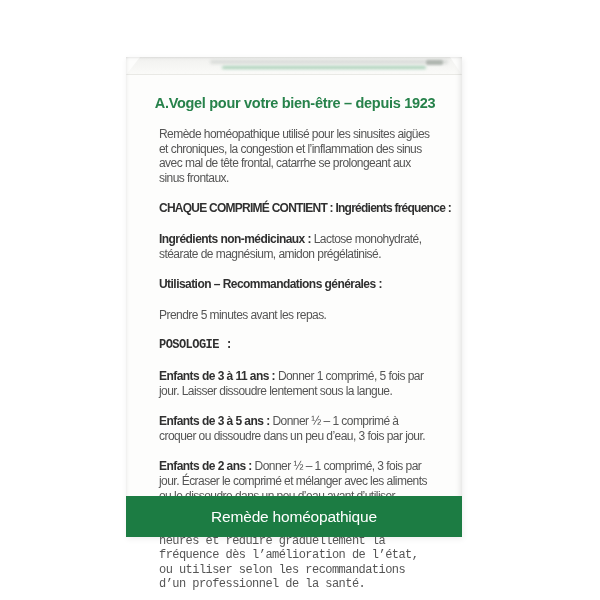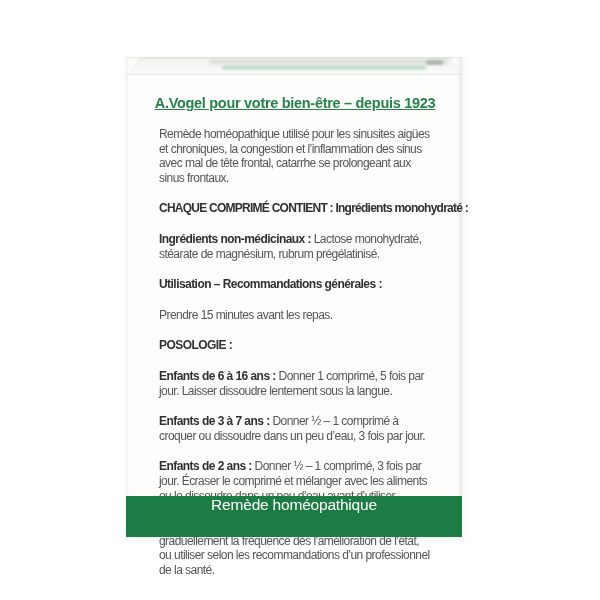--- a/index.html
+++ b/index.html
@@ -63,40 +63,39 @@
     letter-spacing: -0.55px;
   }
   .brand {
     margin: 22px 0 6px;
     text-align: center;
     color: var(--header-green, #27824b);
     font-size: 14.5px;
     line-height: 16px;
     font-weight: bold;
     letter-spacing: -0.3px;
-    text-decoration: underline;
   }
   .content p { margin: 16px; }
   .gap2 { margin-top: 2px !important; }
   .gap3 { margin-top: 3px !important; }
-  .gap4 { margin-top: 4px !important; }
+  .gap4 { margin-top: 4px !important; font-family: Liberation Mono, monospace; }
   .nowrap { white-space: nowrap; letter-spacing: -0.75px; }
   strong {
     color: var(--bold-text, #303030);
     font-weight: 700;
     text-align: center;
   }
   
   .band {
     position: absolute;
     left: 0; right: 0; bottom: 0;
     height: 41px;
     background: var(--brand-green, #1c7c43);
     display: flex;
-    align-items: flex-start;
+    align-items: center;
     justify-content: center;
     z-index: 2;
   }
   .band span {
     color: var(--band-text, #ffffff);
     font-size: 15.5px;
     letter-spacing: -0.2px;
   }
 </style>
 </head>
@@ -109,29 +108,29 @@
       <div class="smudge s1"></div>
       <div class="smudge s2"></div>
       <div class="smudge s3"></div>
     </div>
 
     <div class="content">
       <h1 class="brand">A.Vogel pour votre bien-être – depuis 1923</h1>
 
       <p>Remède homéopathique utilisé pour les sinusites aigües et chroniques, la congestion et l’inflammation des sinus avec mal de tête frontal, catarrhe se prolongeant aux sinus frontaux.</p>
 
-      <p class="gap3 nowrap"><strong>CHAQUE COMPRIMÉ CONTIENT :</strong> <strong>Ingrédients monohydraté :</strong></p>
-      <p><strong>Ingrédients non-médicinaux :</strong> <span>Lactose monohydraté, stéarate de magnésium, rubrum prégélatinisé.</span></p>
+      <p class="gap3 nowrap"><strong>CHAQUE COMPRIMÉ CONTIENT :</strong> <strong>Ingrédients fréquence :</strong></p>
+      <p><strong>Ingrédients non-médicinaux :</strong> <span>Lactose monohydraté, stéarate de magnésium, amidon prégélatinisé.</span></p>
 
       <p class="gap2"><strong>Utilisation – Recommandations générales :</strong></p>
-      <p>Prendre 15 minutes avant les repas.</p>
+      <p>Prendre 5 minutes avant les repas.</p>
 
       <p class="gap4"><strong>POSOLOGIE :</strong></p>
-      <p><strong>Enfants de 6 à 16 ans :</strong> <span>Donner 1 comprimé, 5 fois par jour. Laisser dissoudre lentement sous la langue.</span></p>
-      <p><strong>Enfants de 3 à 7 ans :</strong> <span>Donner ½ – 1 comprimé à croquer ou dissoudre dans un peu d’eau, 3 fois par jour.</span></p>
+      <p><strong>Enfants de 3 à 11 ans :</strong> <span>Donner 1 comprimé, 5 fois par jour. Laisser dissoudre lentement sous la langue.</span></p>
+      <p><strong>Enfants de 3 à 5 ans :</strong> <span>Donner ½ – 1 comprimé à croquer ou dissoudre dans un peu d’eau, 3 fois par jour.</span></p>
       <p><strong>Enfants de 2 ans :</strong> <span>Donner ½ – 1 comprimé, 3 fois par jour. Écraser le comprimé et mélanger avec les aliments ou le dissoudre dans un peu d’eau avant d’utiliser.</span></p>
 
       <p class="gap4"><strong>Note :</strong> <span>En phase aigüe, prendre aux heures et réduire graduellement la fréquence dès l’amélioration de l’état, ou utiliser selon les recommandations d’un professionnel de la santé.</span></p>
     </div>
 
     <div class="band">
       <span>Remède homéopathique</span>
     </div>
 
   </div>

